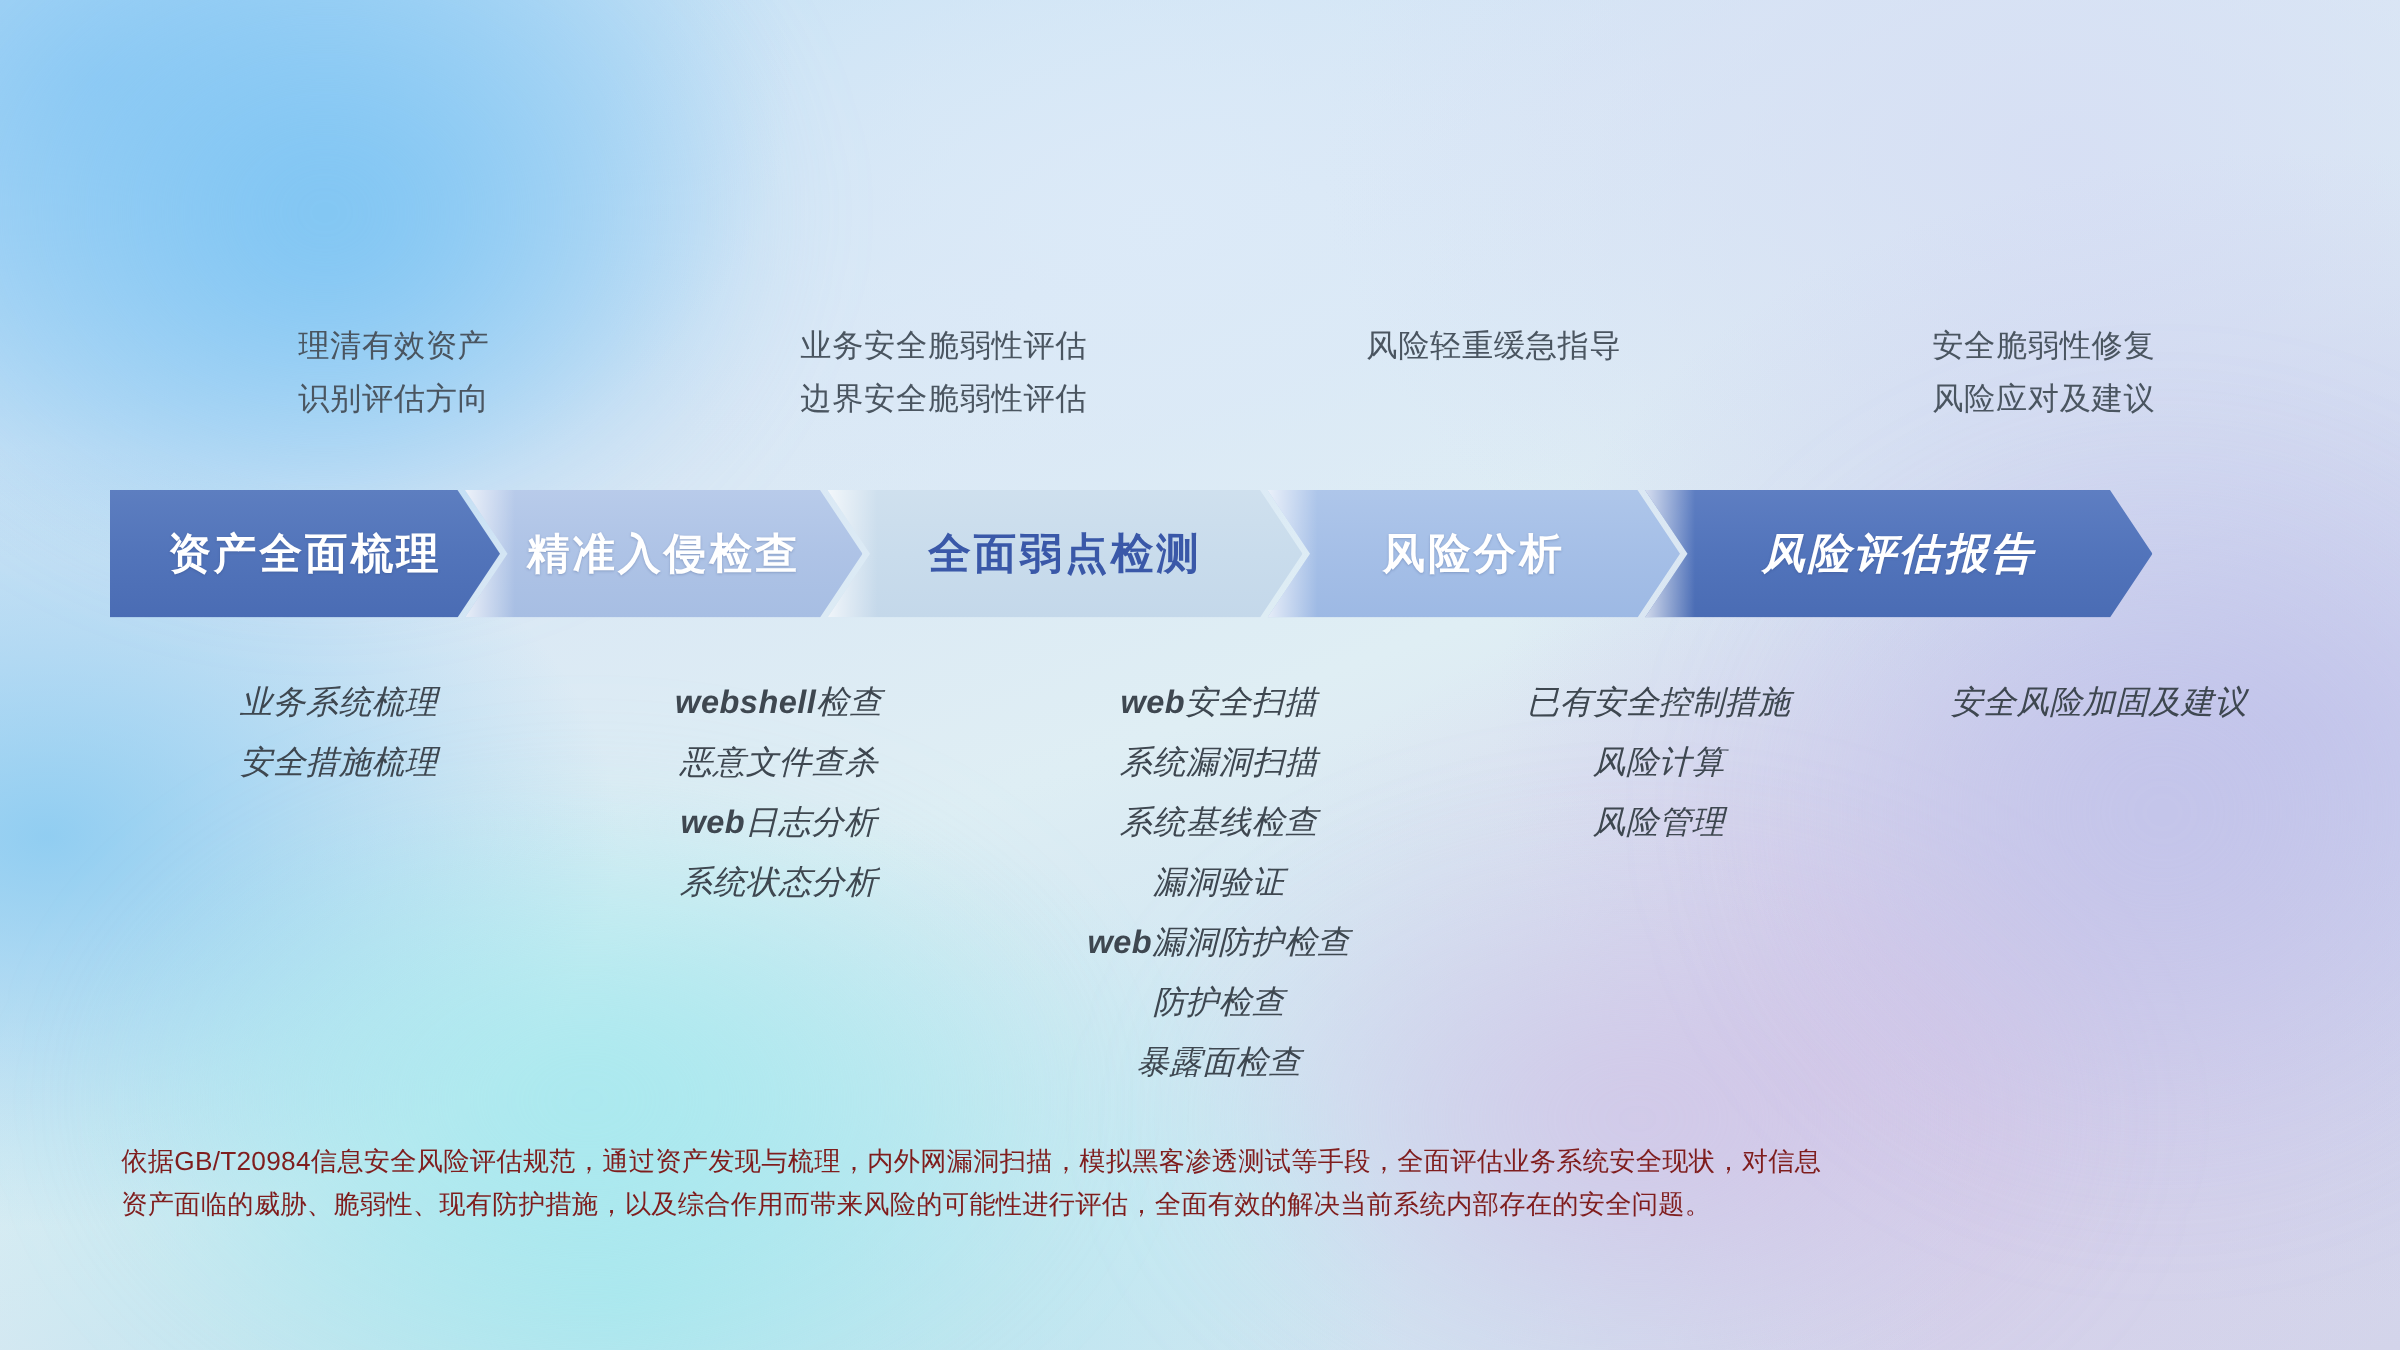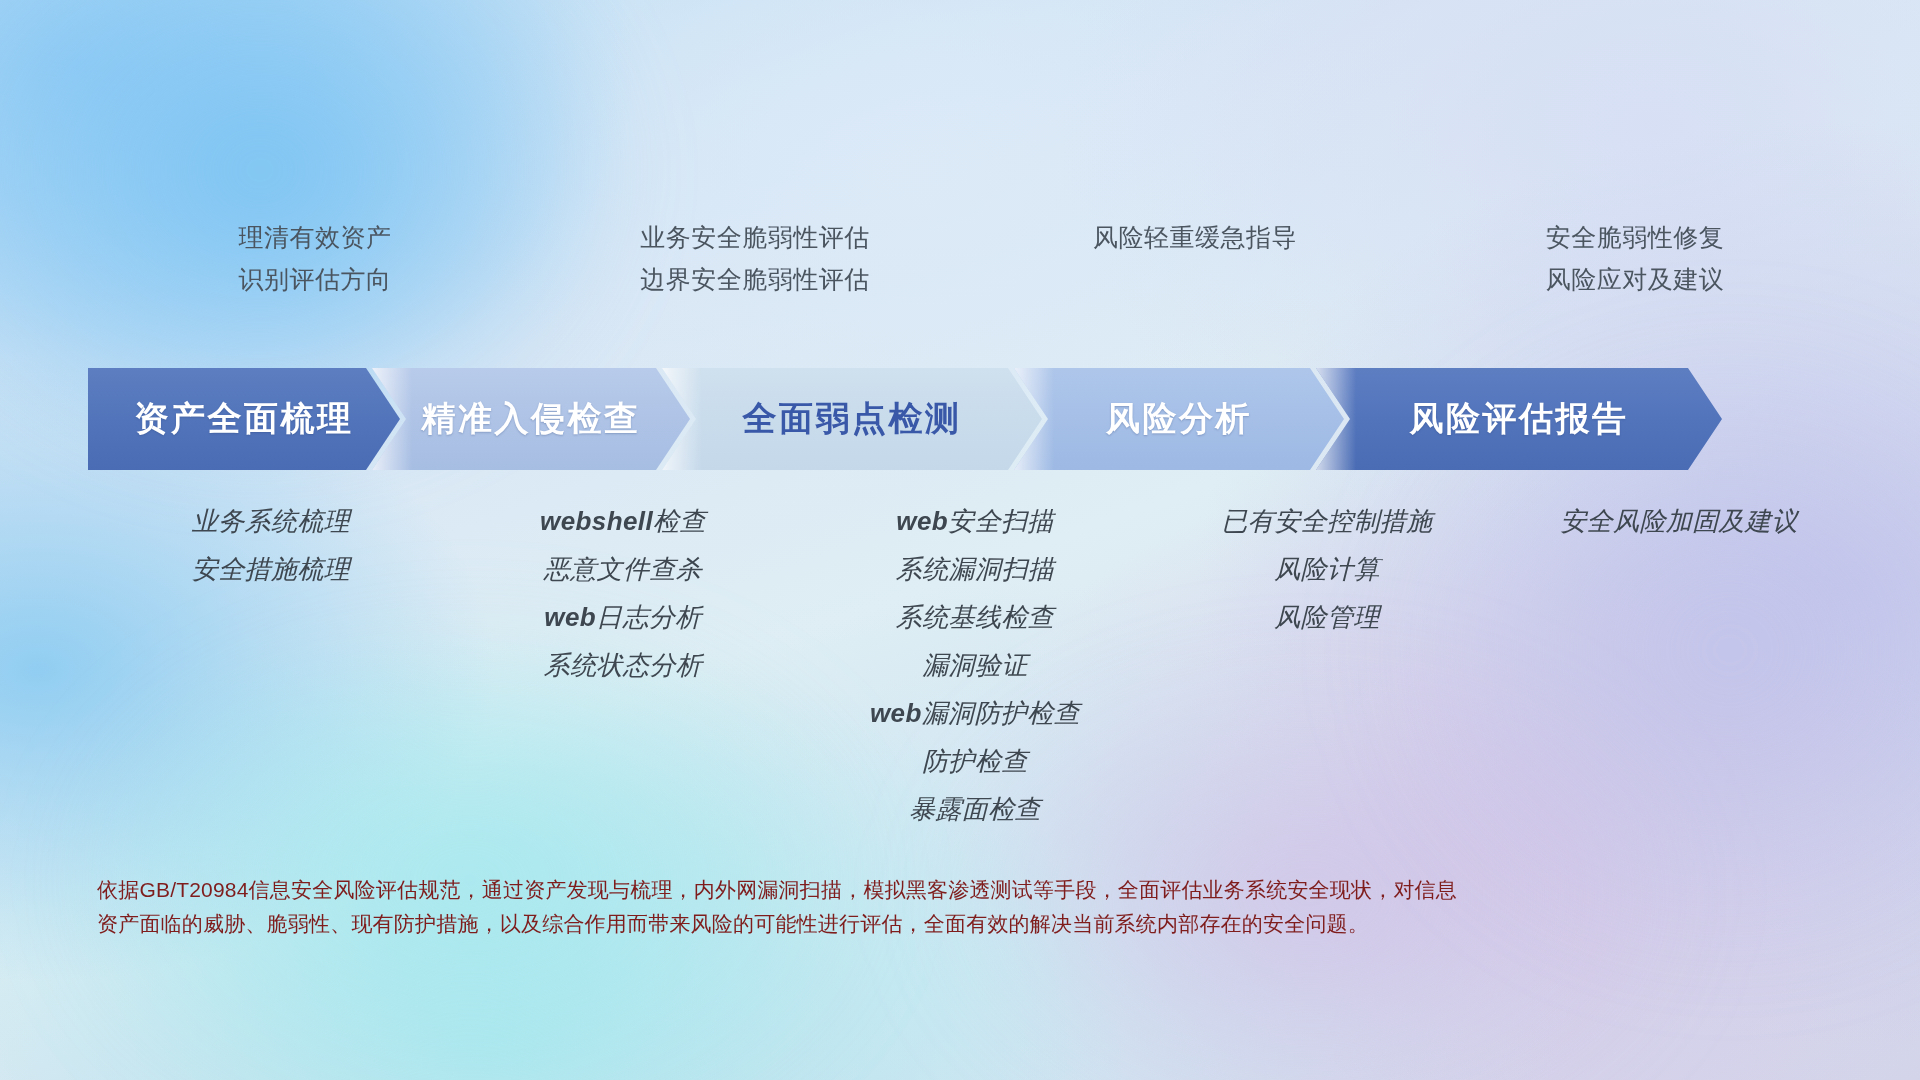--- a/index.html
+++ b/index.html
@@ -56,20 +56,21 @@
     left: 1380px; top: 340px;
     width: 700px; height: 620px;
     background: radial-gradient(closest-side, rgba(188,190,232,0.65), rgba(188,190,232,0));
     filter: blur(55px);
   }
 
   
   #stage {
     position: absolute;
     inset: 0;
+    margin-top: 40px;
   }
 
   
   .top-row {
     position: absolute;
     left: 95px;
     top: 222px;
     width: 1760px;
     height: 110px;
     display: flex;
@@ -87,21 +88,21 @@
     line-height: 30px;
     color: #4a5560;
     letter-spacing: 0.5px;
     white-space: nowrap;
   }
 
   
   #chevron-banner {
     position: absolute;
     left: 88px;
-    top: 368px;
+    top: 352px;
     width: 1768px;
     height: 102px;
     display: flex;
     align-items: flex-start;
   }
   .chev {
     position: relative;
     height: 100%;
     display: flex;
     align-items: center;
@@ -129,21 +130,21 @@
     white-space: nowrap;
     position: relative;
     z-index: 3;
   }
 
   
   .chev-1 { flex: 0 0 312px; background: linear-gradient(180deg,#5d7ec0 0%, #5274ba 50%, #4a6cb4 100%); }
   .chev-2 { flex: 0 0 318px; background: linear-gradient(180deg,#b8cbea 0%, #aec3e6 50%, #a7bee3 100%); }
   .chev-3 { flex: 0 0 380px; background: linear-gradient(180deg,#cfe0ee 0%, #c9dcec 50%, #c4d8ea 100%); }
   .chev-4 { flex: 0 0 330px; background: linear-gradient(180deg,#aec6ea 0%, #a5bfe7 50%, #9db9e4 100%); }
-  .chev-5 { flex: 0 0 406px; background: linear-gradient(180deg,#5e7ec2 0%, #5274bb 50%, #4a6cb4 100%); }
+  .chev-5 { flex: 0 0 406px; background: linear-gradient(180deg,#5e7ec2 0%, #5274bb 50%, #4a6cb4 100%); font-style: italic; }
 
   .chev.white  .chev-label { color: #ffffff; text-shadow: 0 1px 2px rgba(40,60,110,0.28); }
   .chev.navy   .chev-label { color: #3a58a8; }
 
   
   .chev-edge {
     position: absolute;
     top: 0; bottom: 0; left: 0;
     width: 40px;
     background: linear-gradient(90deg, rgba(255,255,255,0.75), rgba(255,255,255,0));

